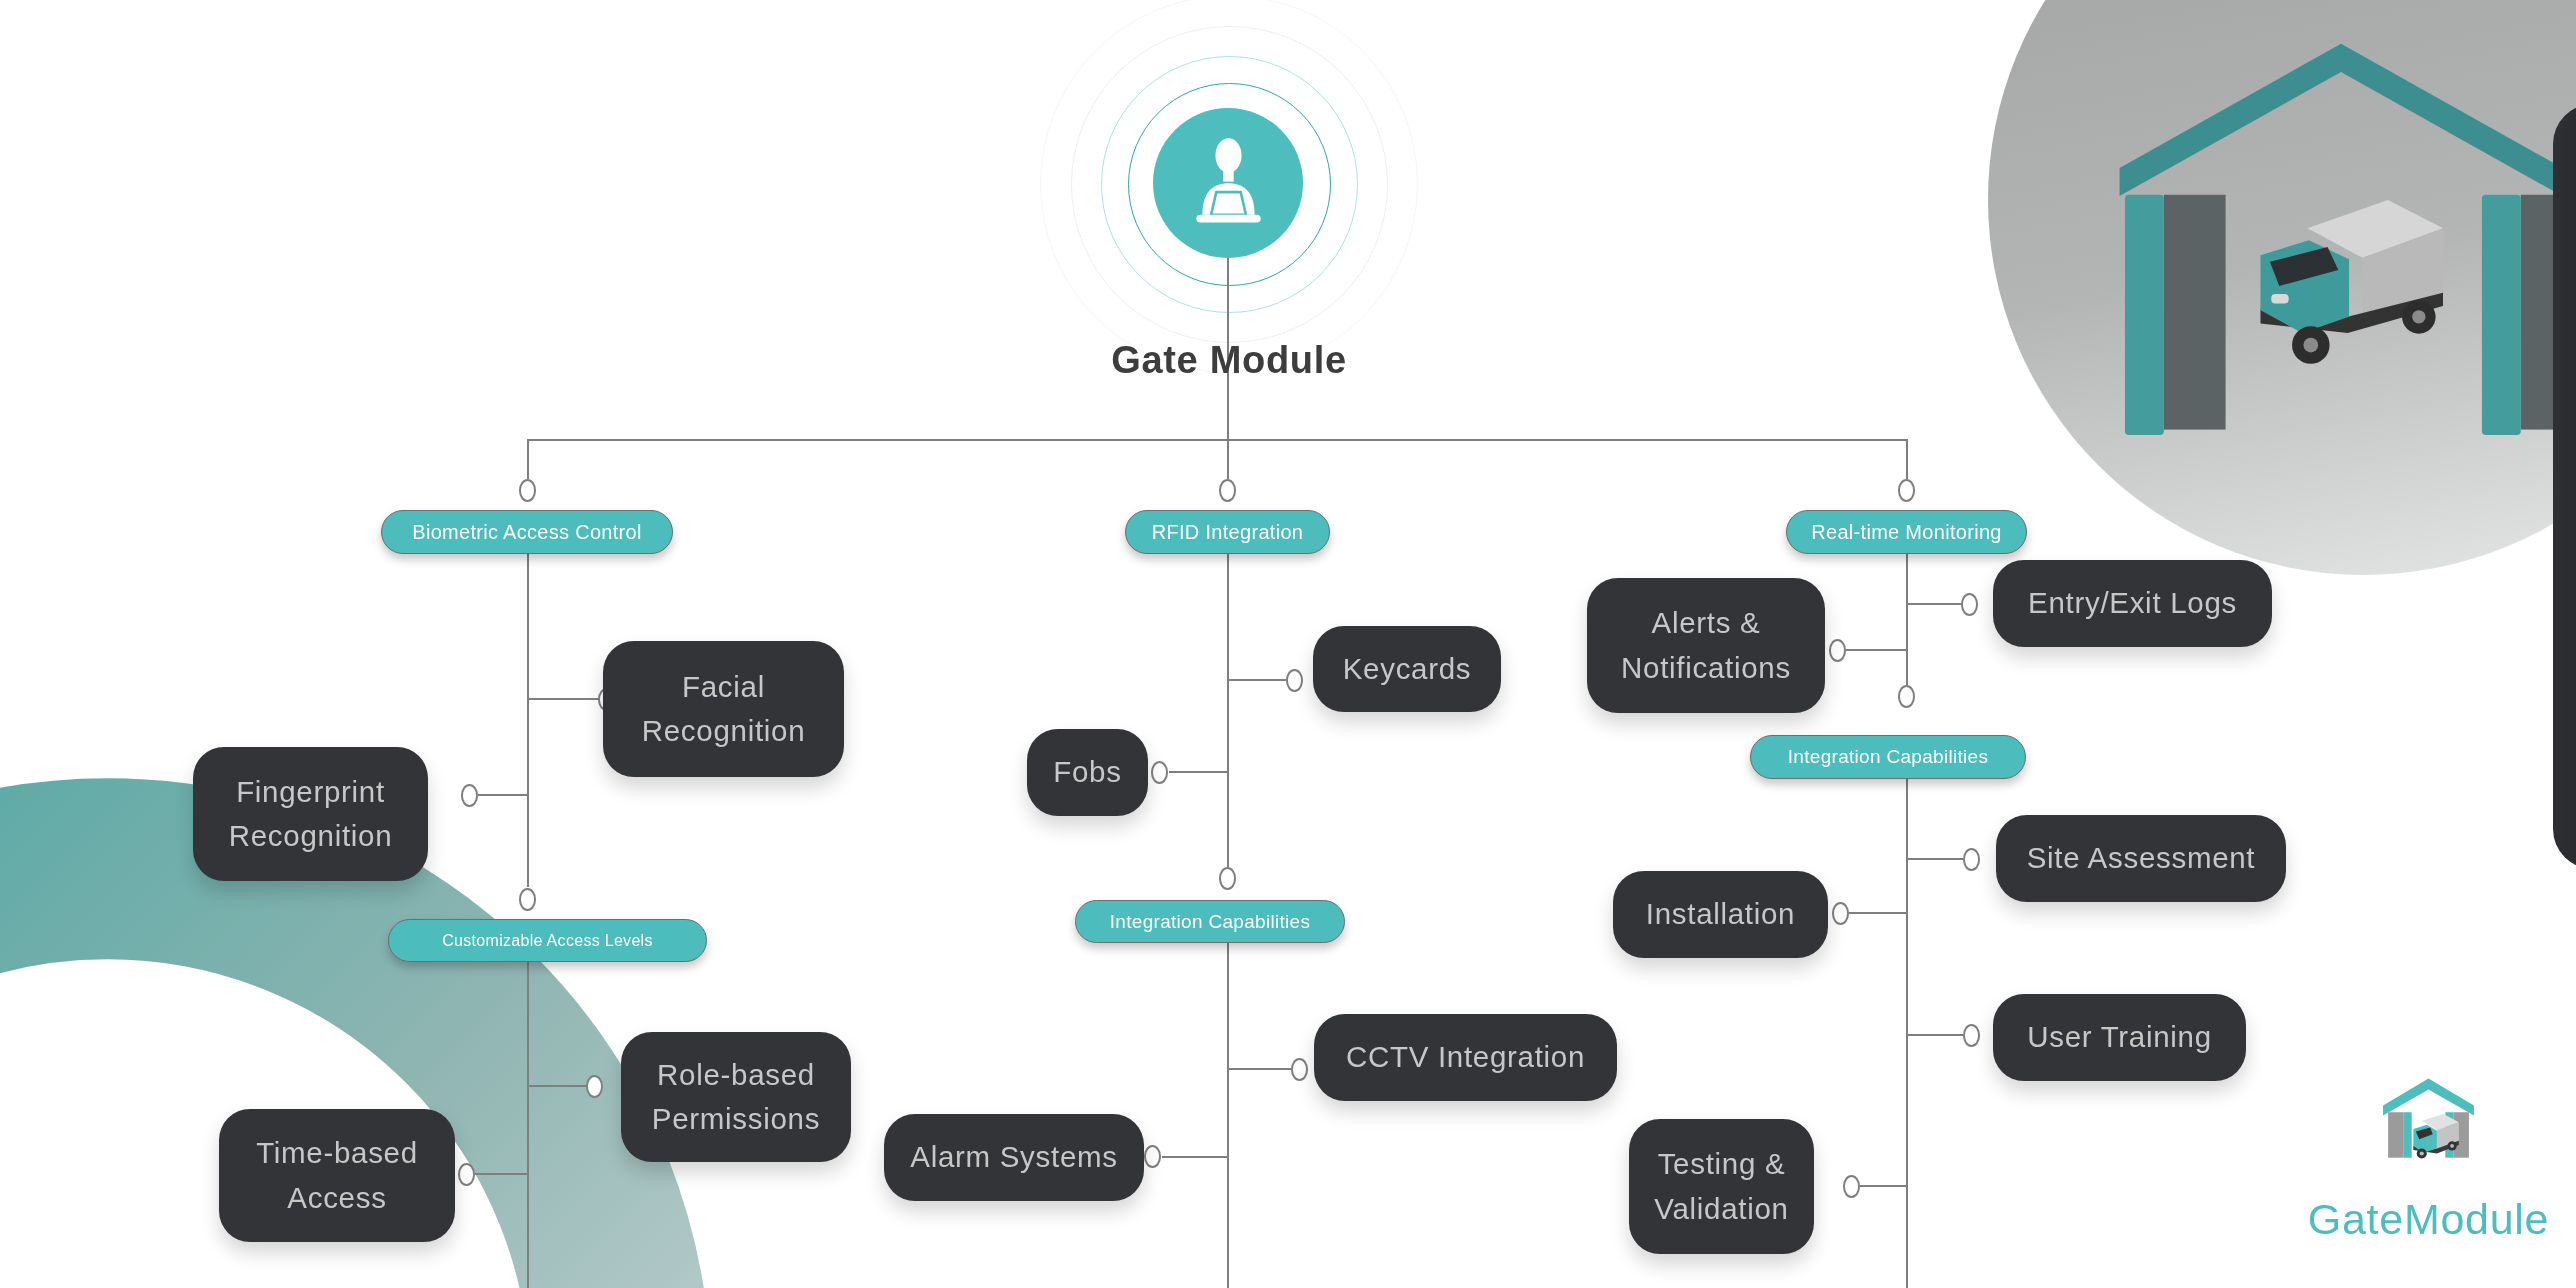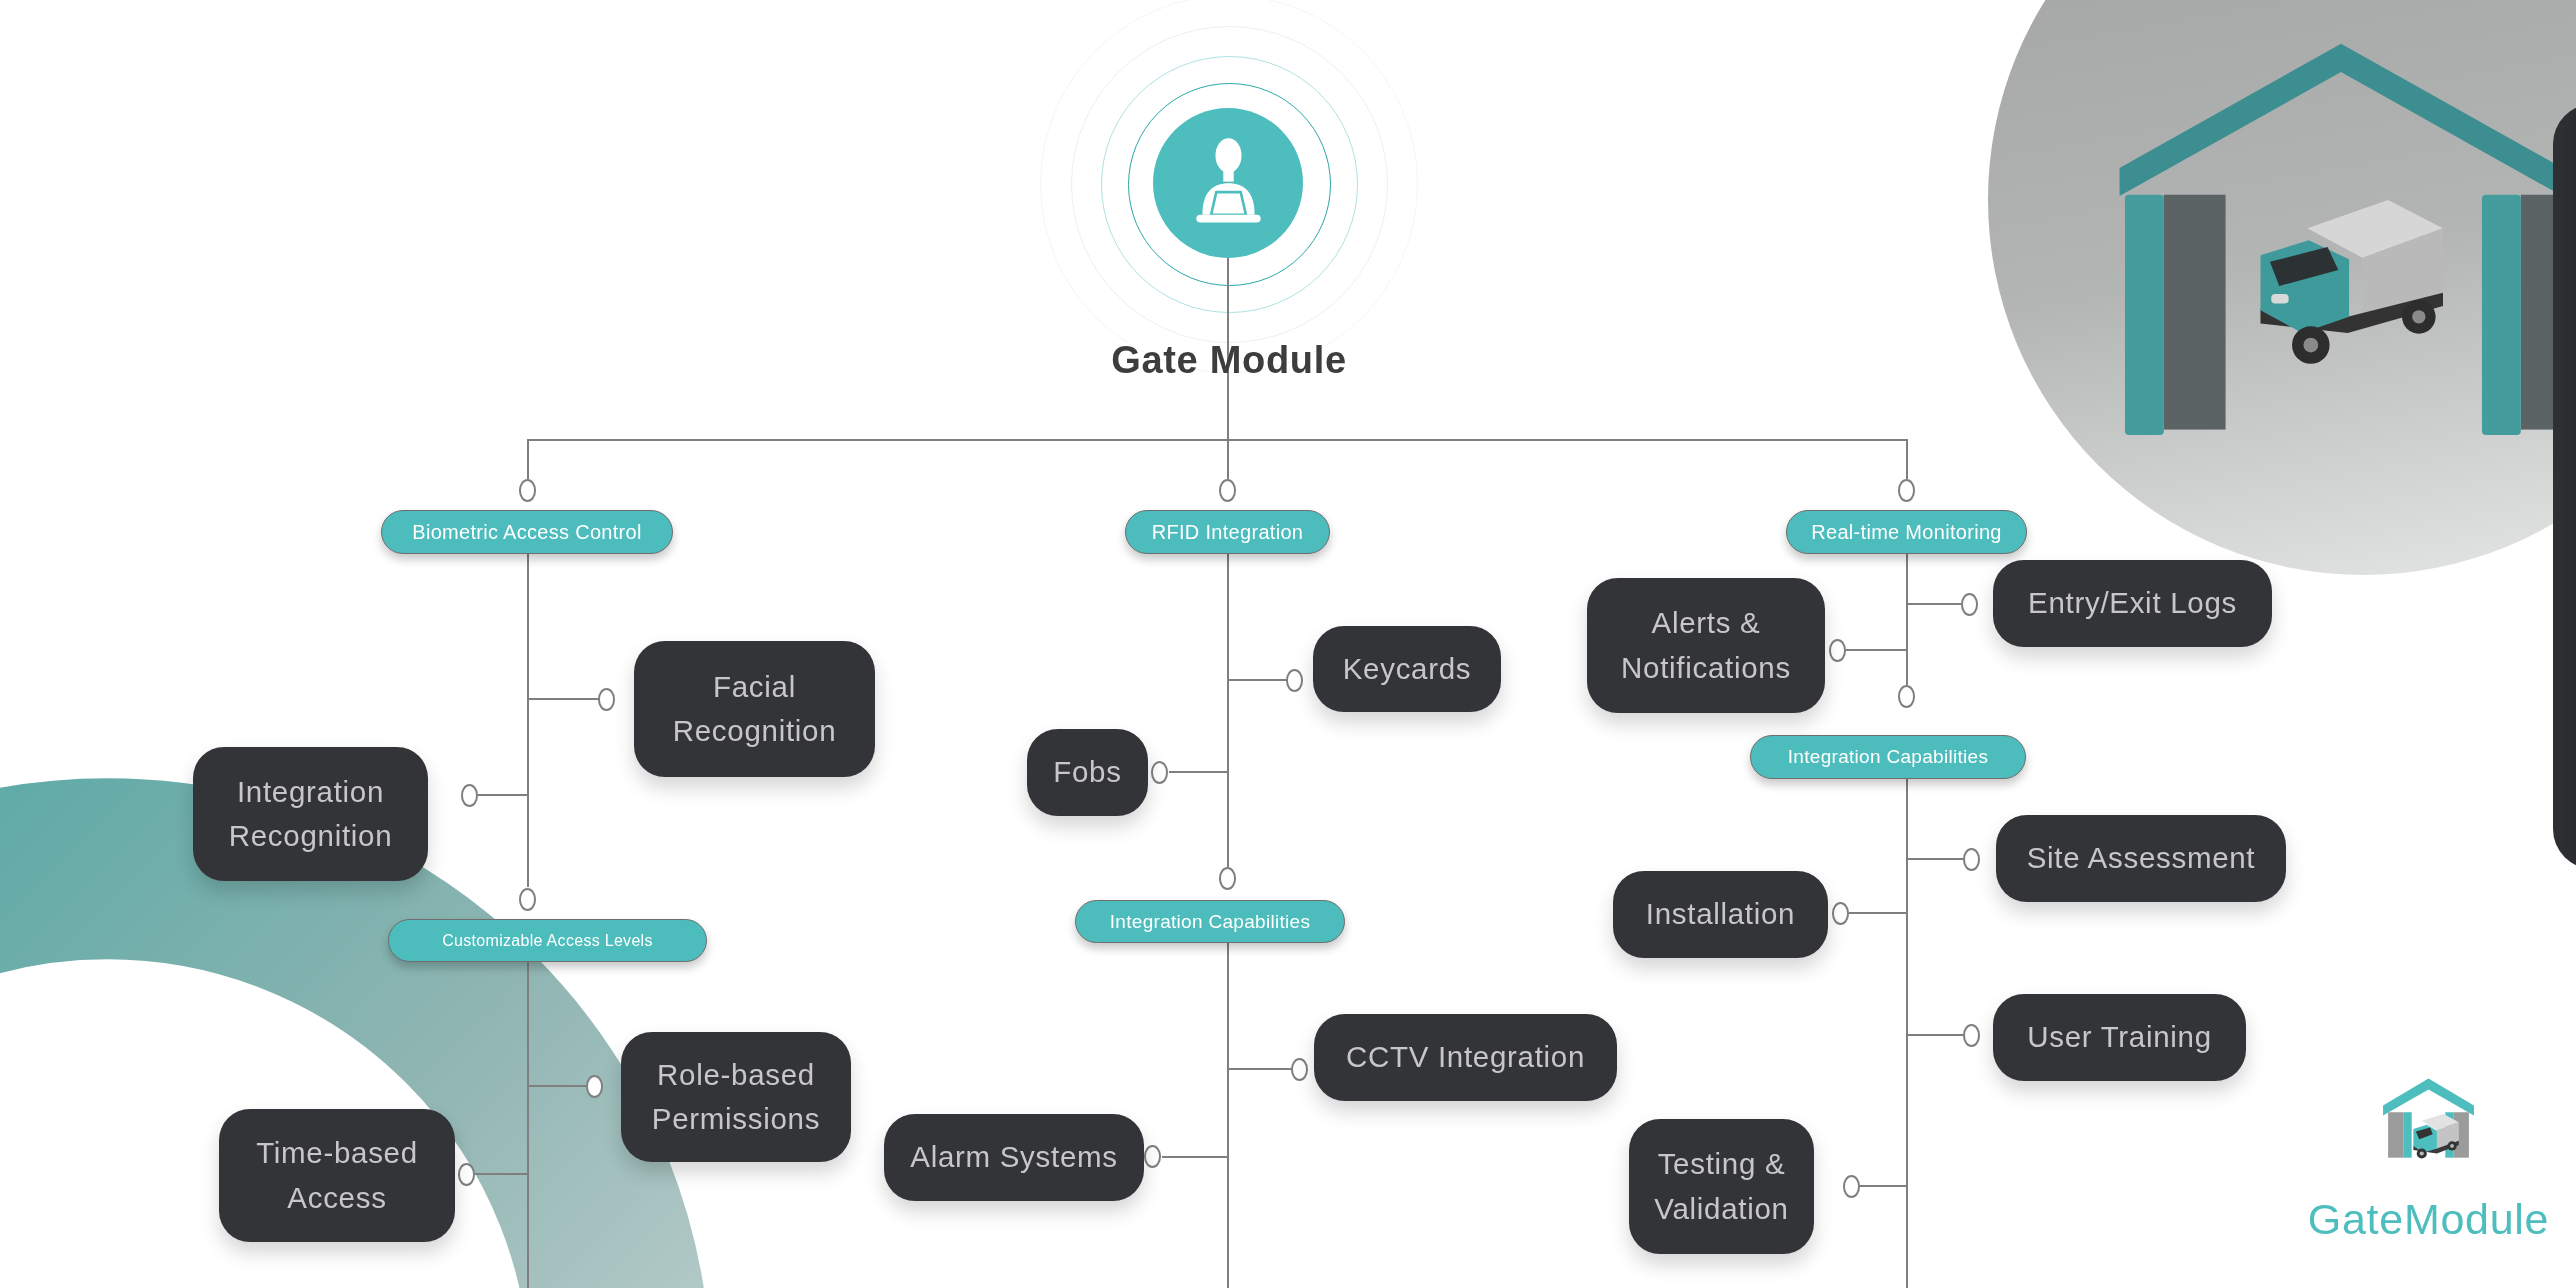--- a/index.html
+++ b/index.html
@@ -94,24 +94,24 @@
   <div class="vl" style="left:527px;top:439px;height:40px;"></div>
   <div class="vl" style="left:1906px;top:439px;height:40px;"></div>
   <div class="oc" style="left:519px;top:479px;"></div>
   <div class="oc" style="left:1219px;top:479px;"></div>
   <div class="oc" style="left:1898px;top:479px;"></div>
 
   <div class="pill" style="left:381px;top:510px;width:292px;height:44px;">Biometric Access Control</div>
   <div class="vl" style="left:527px;top:554px;height:333px;"></div>
   <div class="hl" style="left:527px;top:698px;width:71px;"></div>
   <div class="oc" style="left:598px;top:688px;"></div>
-  <div class="box" style="left:634px;top:641px;width:241px;height:136px;">Facial Recognition</div>
+  <div class="box" style="left:603px;top:641px;width:241px;height:136px;">Facial Recognition</div>
   <div class="hl" style="left:478px;top:794px;width:49px;"></div>
   <div class="oc" style="left:461px;top:784px;"></div>
-  <div class="box" style="left:193px;top:747px;width:235px;height:134px;">Integration Recognition</div>
+  <div class="box" style="left:193px;top:747px;width:235px;height:134px;">Fingerprint Recognition</div>
   <div class="oc" style="left:519px;top:888px;"></div>
   <div class="pill" style="left:388px;top:919px;width:319px;height:43px;font-size:16px;">Customizable Access Levels</div>
   <div class="vl" style="left:527px;top:962px;height:326px;"></div>
   <div class="hl" style="left:527px;top:1085px;width:59px;"></div>
   <div class="oc" style="left:586px;top:1075px;"></div>
   <div class="box" style="left:621px;top:1032px;width:230px;height:130px;">Role-based Permissions</div>
   <div class="hl" style="left:475px;top:1173px;width:52px;"></div>
   <div class="oc" style="left:458px;top:1163px;"></div>
   <div class="box" style="left:219px;top:1109px;width:236px;height:133px;">Time-based Access</div>
 

